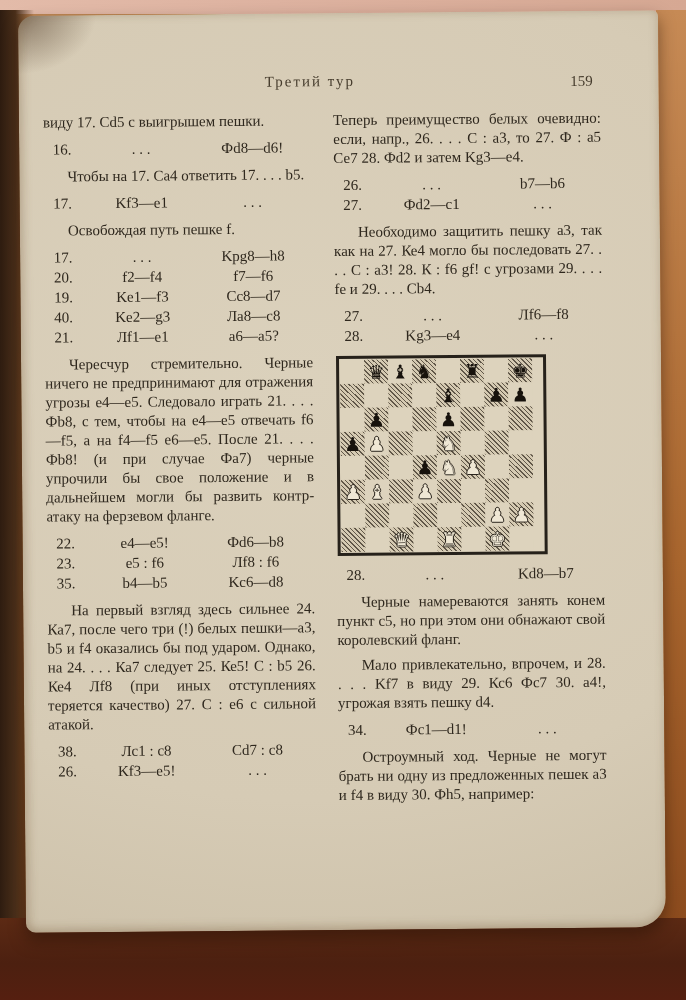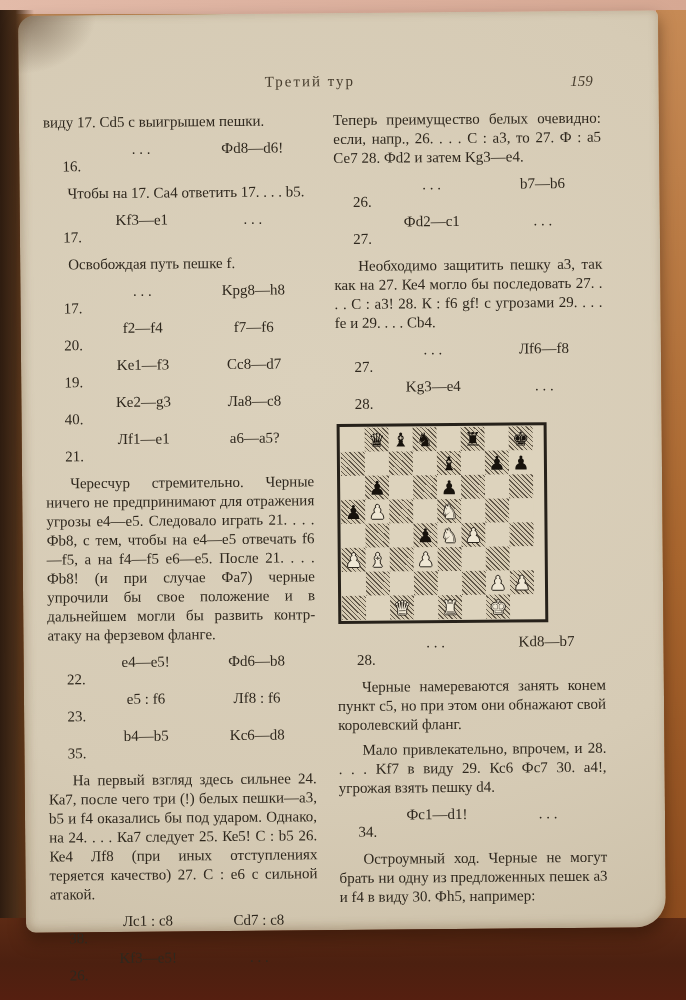--- a/index.html
+++ b/index.html
@@ -25,30 +25,30 @@
     background:
       radial-gradient(ellipse 120px 90px at 0% 0%,rgba(73,51,32,.55),rgba(73,51,32,0) 65%),
       radial-gradient(ellipse 900px 700px at 45% 40%,#dbd1bc 0%,#d6cbb5 60%,#c9bda5 100%);
     border-radius:16px 6px 30px 10px;
     box-shadow:0 8px 16px rgba(40,18,6,.5), inset 0 -4px 10px rgba(120,90,60,.25), inset 4px 0 10px rgba(120,90,60,.2);
     transform:rotate(-0.5deg);
     color:#2f281e;
   }
   .header{position:relative;height:24px;margin-top:60px;font-size:15px;}
   .running-title{position:absolute;left:246px;top:0;letter-spacing:2px;color:#463c2d;}
-  .page-number{position:absolute;right:66px;top:2px;font-style:italic;color:#463c2d;}
+  .page-number{position:absolute;right:66px;top:2px;color:#463c2d;}
 
   .cols{display:flex;gap:22px;padding:14px 58px 0 24px;}
   .col{flex:1;min-width:0;font-size:15px;line-height:19px;text-align:justify;}
 
   .para{margin:6px 0;text-indent:1.6em;}
   .para.noindent{text-indent:0;margin-top:0;}
 
   .moverow{display:grid;grid-template-columns:46px 104px 1fr;margin:1px 0;text-align:left;}
-  .moverow .num{text-align:right;padding-right:8px;margin-top:17px;}
+  .moverow .num{text-align:center;padding-right:8px;}
   .moverow .wm,.moverow .bm{text-align:center;white-space:nowrap;}
   .movegroup{margin:8px 0;}
 
   .diagram{width:202px;margin:10px auto 10px 1px;border:3px solid #26211a;background:#ddd3bd;padding:1px;}
   .board{display:grid;grid-template-columns:repeat(8,24px);grid-auto-rows:24px;}
   .sq{width:24px;height:24px;display:flex;align-items:center;justify-content:center;}
   .sq.light{background:#ddd3bd;}
   .sq.dark{background:
     repeating-linear-gradient(45deg,rgba(58,49,38,.75) 0 1px,rgba(0,0,0,0) 1px 3.2px),#d5cab2;}
   .piece{font-family:"DejaVu Sans",sans-serif;font-size:19px;line-height:24px;}

